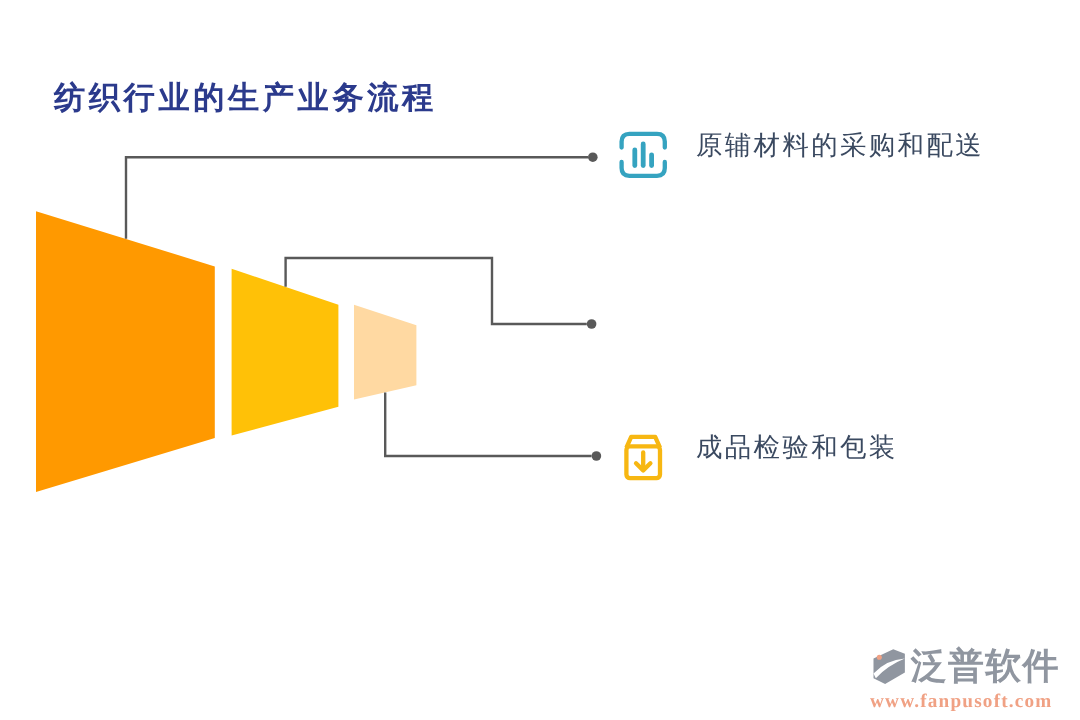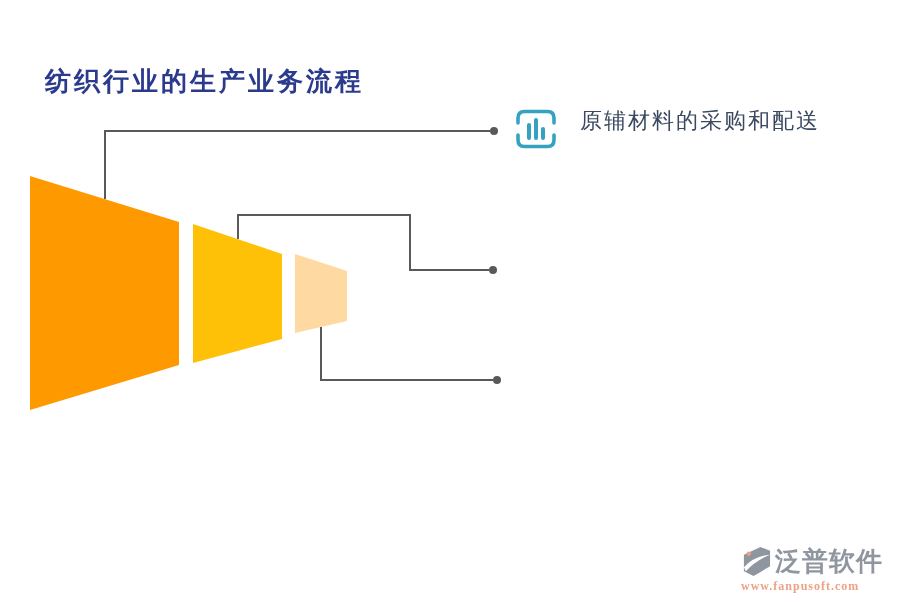--- a/index.html
+++ b/index.html
@@ -32,25 +32,25 @@
   .row1 { left:514px; top:107px; }
   .row2 { left:514px; top:249px; }
   .row3 { left:514px; top:359px; }
   .watermark { position:absolute; right:17px; bottom:6px; text-align:left; }
   .wm-top { display:flex; align-items:center; gap:3px; }
   .wm-logo { width:31px; height:31px; }
   .wm-logo-shape { fill:var(--brand-gray); }
   .wm-logo-swoosh { fill:#ffffff; }
   .wm-logo-accent { fill:var(--brand-link); }
   .brand-name {
-    font-size:26px; font-weight:bold; color:var(--brand-gray);
+    font-size:30px; font-weight:bold; color:var(--brand-gray);
     letter-spacing:1px; white-space:nowrap;
   }
   .brand-url {
-    margin-top:0px; font-size:12px; font-weight:bold;
+    margin-top:0px; font-size:16px; font-weight:bold;
     color:var(--brand-link); letter-spacing:1px; white-space:nowrap;
   }
 </style>
 </head>
 <body>
 
 <div class="canvas">
 
   <h1 class="page-title">纺织行业的生产业务流程</h1>
 
@@ -73,20 +73,29 @@
       <path class="stroke-teal" stroke-width="3.6" stroke-linecap="round" d="M4,16 L4,11 Q4,4.5 10.5,4.5 L33.5,4.5 Q40,4.5 40,11 L40,16"></path>
       <path class="stroke-teal" stroke-width="3.6" stroke-linecap="round" d="M4,28 L4,33 Q4,39.5 10.5,39.5 L33.5,39.5 Q40,39.5 40,33 L40,28"></path>
       <line class="stroke-teal" stroke-width="4" stroke-linecap="round" x1="15" y1="18" x2="15" y2="31"></line>
       <line class="stroke-teal" stroke-width="4" stroke-linecap="round" x1="22" y1="13" x2="22" y2="31"></line>
       <line class="stroke-teal" stroke-width="4" stroke-linecap="round" x1="29" y1="22" x2="29" y2="31"></line>
     </svg>
     <div class="item-label">原辅材料的采购和配送</div>
   </div>
 
 
+  <div class="item-row row3">
+    <svg class="item-icon" viewBox="0 0 44 44">
+      <path class="stroke-amber" stroke-width="3.6" stroke-linejoin="round" d="M8,14 L12,5 L32,5 L36,14"></path>
+      <rect class="stroke-amber" stroke-width="3.6" x="8" y="13" width="28" height="26.5" rx="3"></rect>
+      <line class="stroke-amber" stroke-width="3.6" stroke-linecap="round" x1="22" y1="18" x2="22" y2="32"></line>
+      <path class="stroke-amber" stroke-width="3.6" stroke-linecap="round" stroke-linejoin="round" d="M16,27 L22,33 L28,27"></path>
+    </svg>
+    <div class="item-label">成品检验和包装</div>
+  </div>
 
   <div class="watermark">
     <div class="wm-top">
       <svg class="wm-logo" viewBox="0 0 32 32">
         <path class="wm-logo-shape" d="M3,9 L20,1 L30,5 L30,21 L13,31 L3,26 Z"></path>
         <path class="wm-logo-swoosh" d="M3,22 Q14,10 30,9 Q15,15 5,26 Z"></path>
         <circle class="wm-logo-accent" cx="8" cy="8" r="2.2"></circle>
       </svg>
       <span class="brand-name">泛普软件</span>
     </div>

